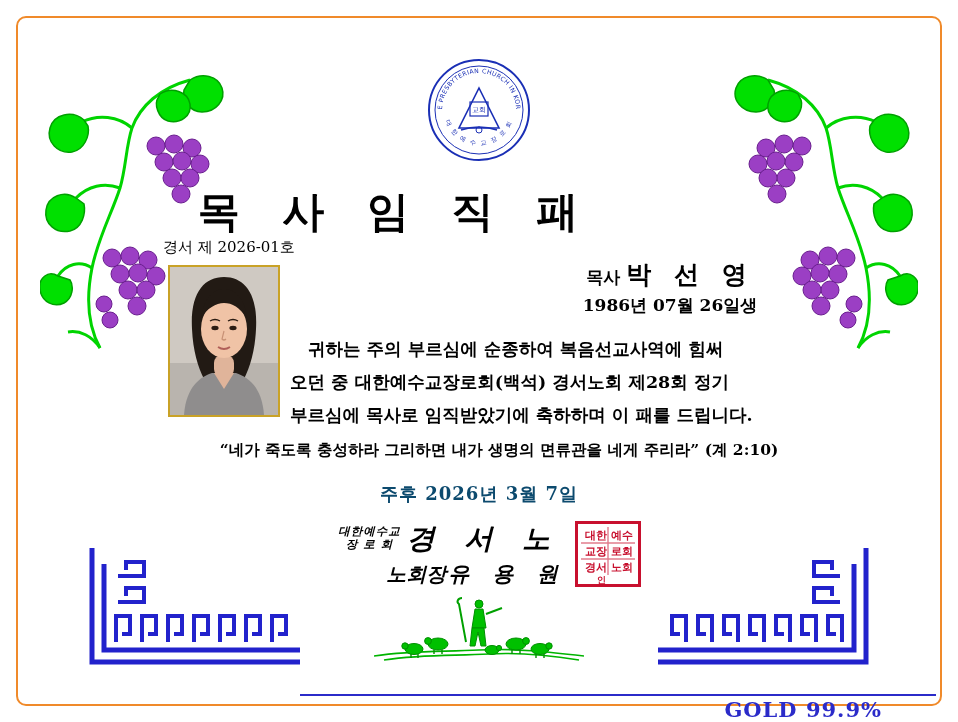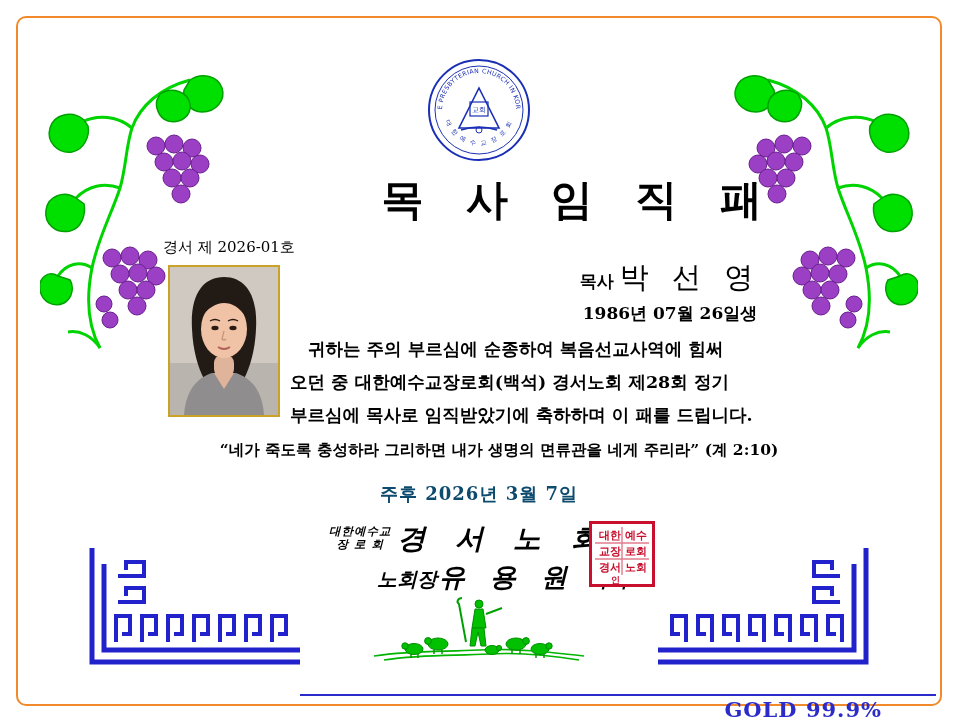--- a/index.html
+++ b/index.html
@@ -47,24 +47,24 @@
     position: absolute;
     width: 190px;
     height: 300px;
   }
   .grapes-left { left: 40px; top: 58px; }
   .grapes-right { right: 40px; top: 58px; }
 
   
   .title {
     position: absolute;
-    top: 172px;
+    top: 184px;
     left: 0;
     width: 776px;
-    text-align: right;
+    text-align: center;
     font-family: "DejaVu Serif", "Liberation Serif", serif;
     font-size: 42px;
     font-weight: bold;
     letter-spacing: 14px;
     color: #000000;
     text-indent: 14px;
   }
 
   
   .serial {
@@ -101,37 +101,36 @@
     font-family: "DejaVu Serif", "Liberation Serif", serif;
     font-size: 16px;
     color: #000;
     white-space: nowrap;
   }
   .name-line .role {
     font-size: 17px;
     font-weight: bold;
   }
   .name-line .person {
-    font-size: 29px;
-    font-weight: normal;
+    font-size: 25px;
+    font-weight: bold;
     letter-spacing: 7px;
     margin-left: 6px;
   }
   .birth-line {
     position: absolute;
     top: 294px;
     left: 520px;
     width: 300px;
     text-align: center;
     font-family: "DejaVu Serif", "Liberation Serif", serif;
     font-size: 17px;
     font-weight: bold;
     color: #000;
     white-space: nowrap;
-    margin-top: 8px;
   }
 
   
   .body-text {
     position: absolute;
     left: 290px;
     top: 333px;
     width: 520px;
     font-family: "DejaVu Serif", "Liberation Serif", serif;
     font-size: 17.5px;
@@ -214,26 +213,26 @@
   .sig-row2 {
     margin-top: 2px;
     font-family: "DejaVu Serif", "Liberation Serif", serif;
     font-size: 22px;
     font-weight: bold;
     color: #000;
     margin-left: 48px;
     white-space: nowrap;
   }
   .sig-row2 .chair-title { font-size: 20px; }
-  .sig-row2 .chair-name { font-size: 26px; letter-spacing: 8px; margin: 0 12px 0 2px; }
+  .sig-row2 .chair-name { font-size: 21px; letter-spacing: 8px; margin: 0 12px 0 2px; }
   .sig-row2 .chair-suffix { font-size: 21px; }
 
   .seal {
     position: absolute;
-    left: 589px;
+    left: 575px;
     top: 521px;
     width: 66px;
     height: 66px;
   }
 
   
   .meander {
     position: absolute;
     bottom: 54px;
     height: 126px;

